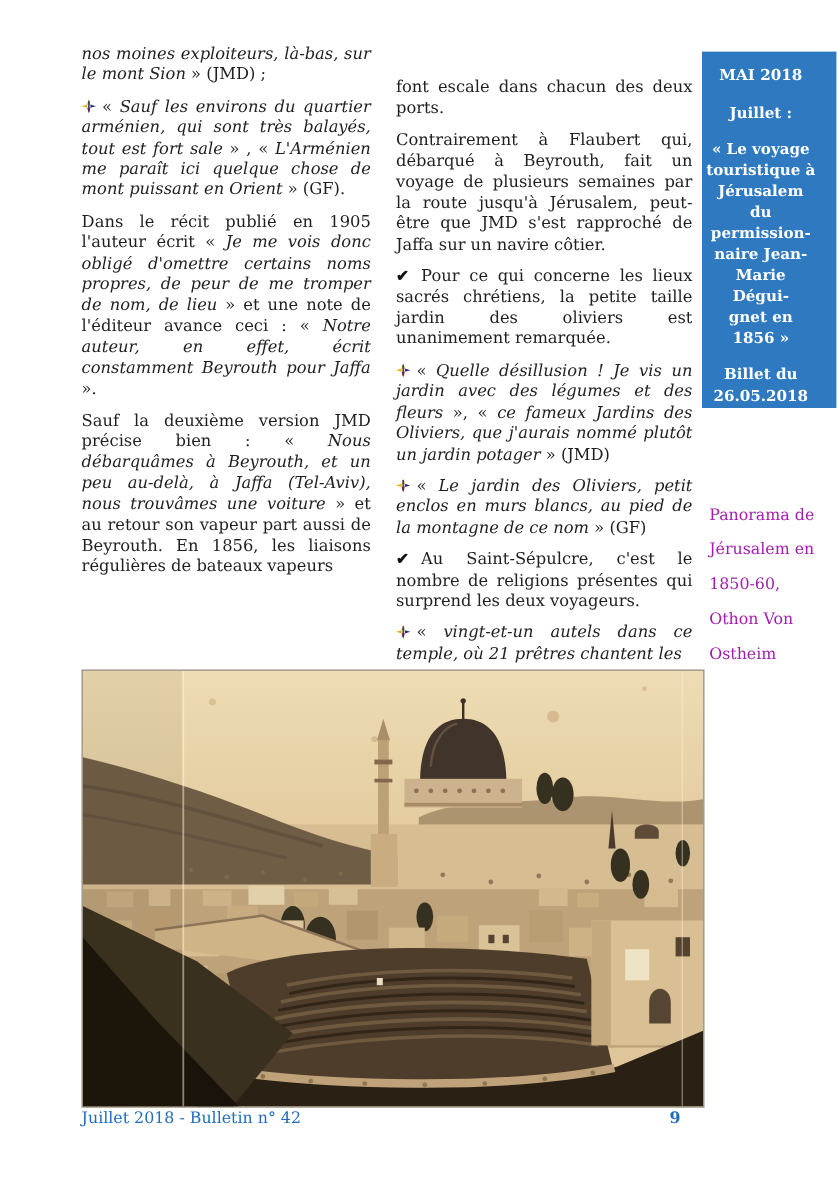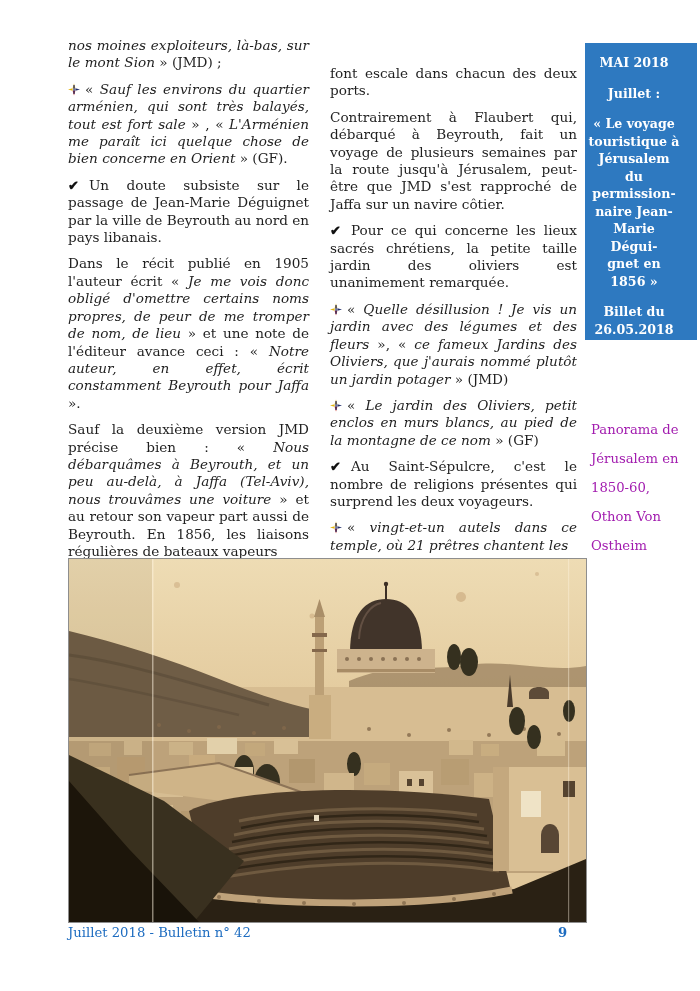--- a/index.html
+++ b/index.html
@@ -44,22 +44,21 @@
 <div>
 
   <div class="column col-left">
       <p class="para"><em>nos moines exploiteurs, là-bas, sur le mont Sion</em><span> » (JMD) ;</span></p>
       <p class="para"><span class="compass-icon"><svg viewBox="0 0 14 14">
             <polygon points="7,0 8.6,5.6 5.4,5.6" fill="#d9a50f"></polygon>
             <polygon points="0,7 5.4,5.4 5.4,8.6" fill="#e3b511"></polygon>
             <polygon points="14,7 8.6,5.4 8.6,8.6" fill="#26316e"></polygon>
             <polygon points="7,14 5.4,8.4 8.6,8.4" fill="#bf2318"></polygon>
             <rect x="6.2" y="1.8" width="1.7" height="10.4" fill="#26316e" opacity="0.85"></rect>
-          </svg></span><span>« </span><em>Sauf les environs du quartier arménien, qui sont très balayés, tout est fort sale</em><span> » , « </span><em>L'Arménien me paraît ici quelque chose de bien concerne en Orient</em><span> » (GF).</span></p>
-      <p class="para"><span class="check-icon">✔</span><span>Un doute subsiste sur le passage de Jean-Marie Déguignet par la ville de Beyrouth au nord en pays libanais.</span></p>
+          </svg></span><span>« </span><em>Sauf les environs du quartier arménien, qui sont très balayés, tout est fort sale</em><span> » , « </span><em>L'Arménien me paraît ici quelque chose de mont puissant en Orient</em><span> » (GF).</span></p>
       <p class="para"><span>Dans le récit publié en 1905 l'auteur écrit « </span><em>Je me vois donc obligé d'omettre certains noms propres, de peur de me tromper de nom, de lieu</em><span> » et une note de l'éditeur avance ceci : « </span><em>Notre auteur, en effet, écrit constamment Beyrouth pour Jaffa</em><span> ».</span></p>
       <p class="para"><span>Sauf la deuxième version JMD précise bien : « </span><em>Nous débarquâmes à Beyrouth, et un peu au-delà, à Jaffa (Tel-Aviv), nous trouvâmes une voiture</em><span> » et au retour son vapeur part aussi de Beyrouth. En 1856, les liaisons régulières de bateaux vapeurs</span></p>
     </div>
   <div class="column col-right">
       <p class="para"><span>font escale dans chacun des deux ports.</span></p>
       <p class="para"><span>Contrairement à Flaubert qui, débarqué à Beyrouth, fait un voyage de plusieurs semaines par la route jusqu'à Jérusalem, peut-être que JMD s'est rapproché de Jaffa sur un navire côtier.</span></p>
       <p class="para"><span class="check-icon">✔</span><span>Pour ce qui concerne les lieux sacrés chrétiens, la petite taille jardin des oliviers est unanimement remarquée.</span></p>
       <p class="para"><span class="compass-icon"><svg viewBox="0 0 14 14">
             <polygon points="7,0 8.6,5.6 5.4,5.6" fill="#d9a50f"></polygon>
             <polygon points="0,7 5.4,5.4 5.4,8.6" fill="#e3b511"></polygon>

